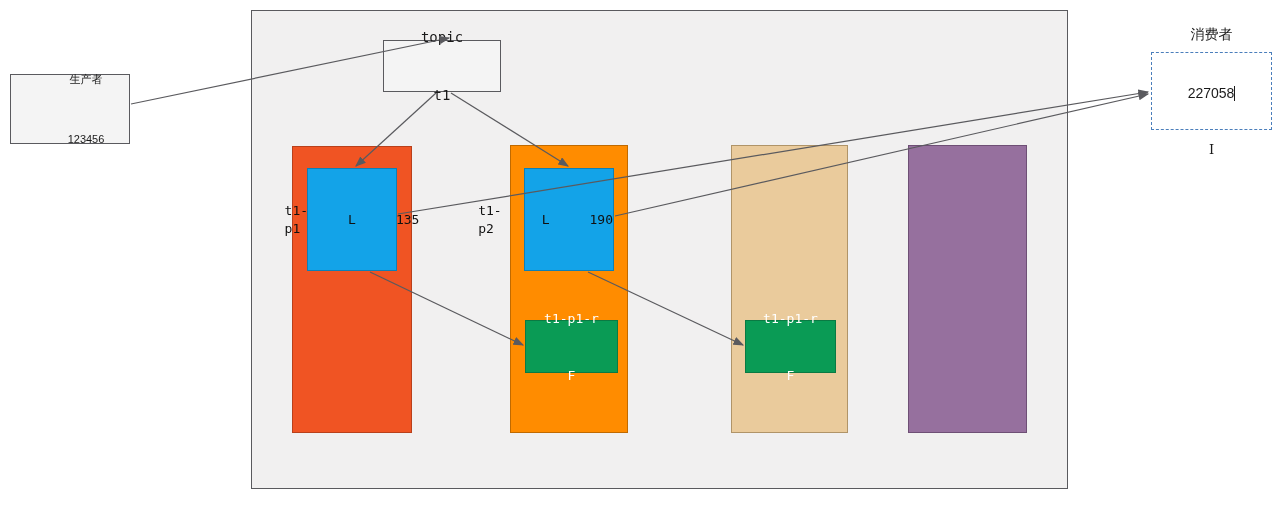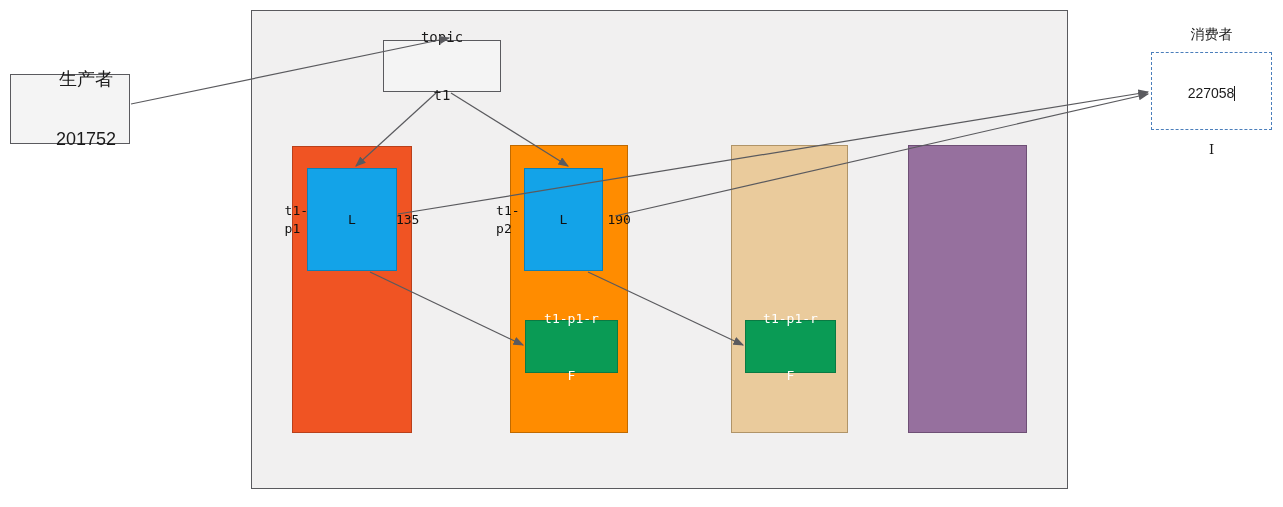--- a/index.html
+++ b/index.html
@@ -31,21 +31,21 @@
   #producer-box {
     left: 10px; top: 74px;
     width: 120px; height: 70px;
     background: #f4f4f4;
     border: 1.5px solid #5a5a5e;
     display: flex;
     flex-direction: column;
     align-items: center;
     justify-content: center;
   }
-  #producer-box .line { color: #1a1a1a; font-size: 18px; line-height: 20px; margin-left: 32px; }
+  #producer-box .line { color: #1a1a1a; font-size: 11px; line-height: 20px; margin-left: 32px; }
 
   
   #topic-box {
     left: 383px; top: 40px;
     width: 118px; height: 52px;
     background: #f4f4f4;
     border: 1.5px solid #5a5a5e;
     display: flex;
     flex-direction: column;
     align-items: center;
@@ -100,21 +100,21 @@
     align-items: center;
     justify-content: center;
   }
   .leader-box .line {
     color: #111111;
     font-family: "DejaVu Sans Mono", monospace;
     font-size: 13px;
     line-height: 18px;
   }
   #leader-p1 { left: 307px; top: 168px; width: 90px; height: 103px; }
-  #leader-p2 { left: 524px; top: 168px; width: 79px; height: 103px; }
+  #leader-p2 { left: 524px; top: 168px; width: 90px; height: 103px; justify-content: flex-end; }
 
   
   .replica-box {
     background: #0a9b55;
     border: 1px solid #0a7a43;
     display: flex;
     flex-direction: column;
     align-items: center;
     justify-content: center;
   }
@@ -162,21 +162,21 @@
     <div class="line">t1-p1-r</div>
     <div class="line">F</div>
   </div>
   <div id="replica-2" class="abs replica-box">
     <div class="line">t1-p1-r</div>
     <div class="line">F</div>
   </div>
 
   <div id="producer-box" class="abs">
     <div class="line">生产者</div>
-    <div class="line">201752</div>
+    <div class="line">123456</div>
   </div>
 
   <div id="topic-box" class="abs">
     <div class="line">topic</div>
     <div class="line">t1</div>
   </div>
 
   <div id="consumer-box" class="abs">
     <div class="line">消费者</div>
     <div class="line caret-line"><span>227058</span><span class="caret"></span></div>

